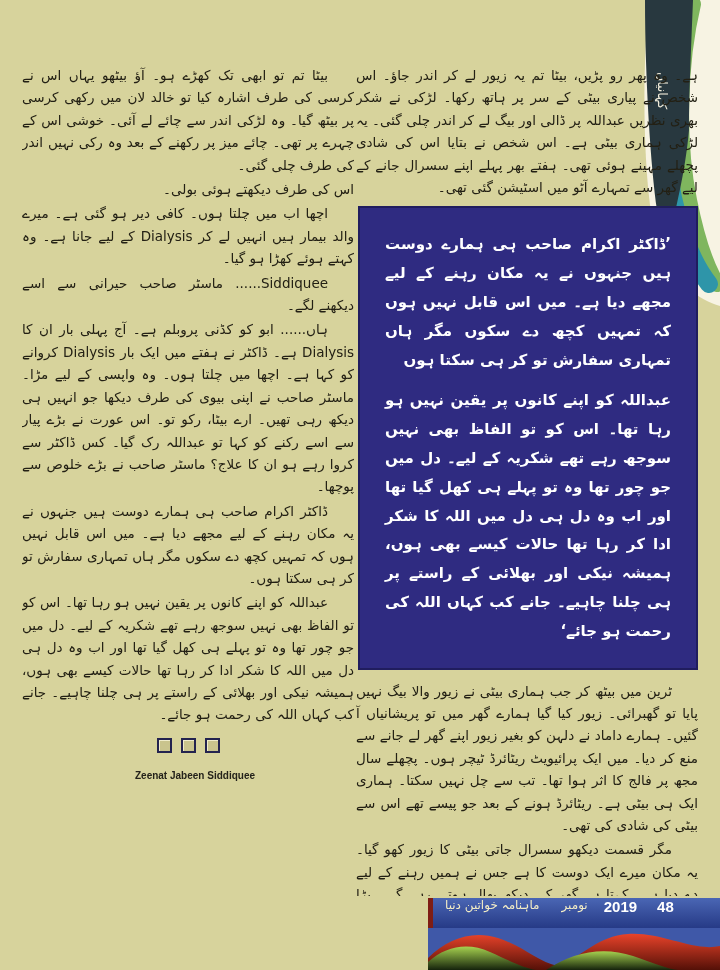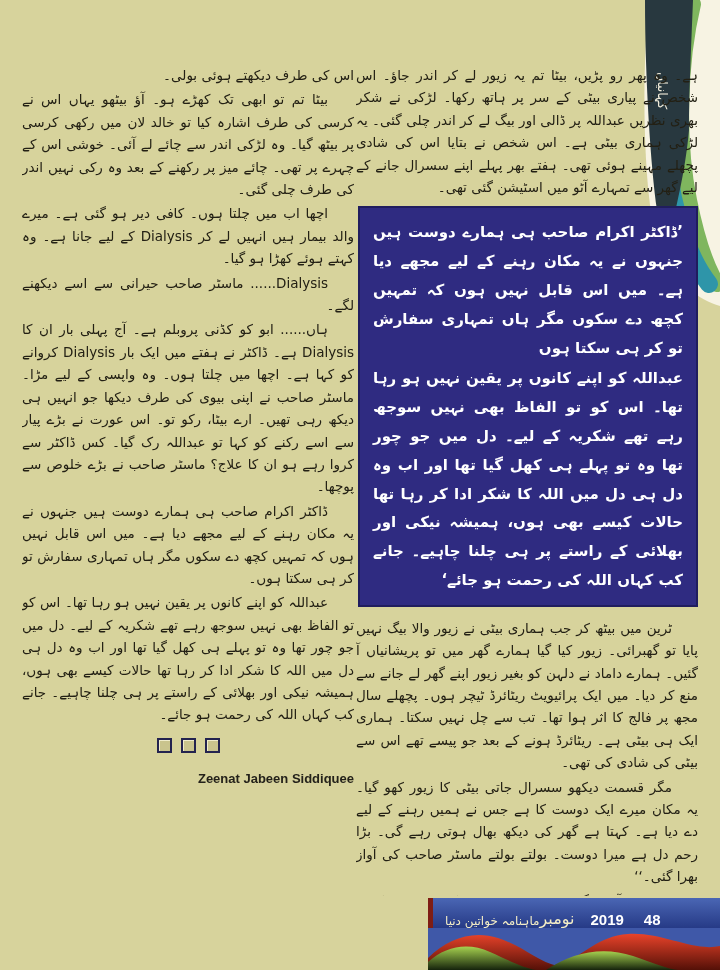--- a/index.html
+++ b/index.html
@@ -16,48 +16,48 @@
   .col-left{left:22px;width:332px;height:842px;overflow:hidden;}
   .col-right{left:356px;width:342px;height:832px;overflow:hidden;}
   .para{margin:0 0 2px 0;text-indent:26px;}
   .para.noindent{text-indent:0;}
   
   .highlight-box{
     background:#2f2b81;border:2px solid #201d5e;color:#ffffff;
     padding:10px 13px;margin:8px 0 10px 2px;
     font-weight:bold;font-size:15px;line-height:1.92;text-align:justify;
   }
-  .boxp{margin:0;}
+  .boxp{margin:12px;}
   .boxp + .boxp{margin-top:2px;}
   
   .end-marks{display:flex;gap:9px;justify-content:center;margin:12px 0 14px;}
   .sq{width:11px;height:11px;border:2px solid #23234f;background:#c9c48d;
       box-shadow:inset 1px 1px 0 #efeccb;}
   .address{
-    direction:ltr;text-align:right;padding-left:14px;
-    font-family:"Liberation Sans",sans-serif;font-size:13px;line-height:1.85;
+    direction:ltr;text-align:center;padding-left:14px;
+    font-family:"Liberation Sans",sans-serif;font-size:10px;line-height:1.85;
     color:#35332a;
   }
   .address .name{font-weight:bold;color:#24221a;}
   
   .corner-art{position:absolute;top:0;right:0;width:115px;height:312px;}
   .corner-art svg{display:block;}
   .section-label{
     position:absolute;top:72px;right:50px;height:70px;
     writing-mode:vertical-rl;color:#f3eedb;font-size:12.5px;letter-spacing:1px;
   }
   
   .footer-bar{
     position:absolute;left:428px;top:898px;width:292px;height:30px;
     box-sizing:border-box;border-left:5px solid #7e1d14;
     background:linear-gradient(#4a66b4,#263a86);
-    display:flex;align-items:flex-end;padding:0 12px 0 12px;
+    display:flex;align-items:flex-start;padding:0 12px 0 12px;
   }
   .f-mag{font-size:12px;color:#f3edc6;}
-  .f-month{font-size:16px;color:#f3edc6;}
+  .f-month{font-size:12px;color:#f3edc6;margin-left:22px;}
   .f-year,.f-page{font-family:"Liberation Sans",sans-serif;font-weight:bold;
     font-size:15px;color:#ffffff;}
   .f-year{margin-left:16px;}
   .f-page{margin-left:20px;}
   .bottom-strip{position:absolute;left:428px;top:928px;width:292px;height:42px;}
 </style>
 </head>
 <body>
 
 <div class="page">
@@ -78,24 +78,24 @@
       <p class="boxp">’ڈاکٹر اکرام صاحب ہی ہمارے دوست ہیں جنہوں نے یہ مکان رہنے کے لیے مجھے دیا ہے۔ میں اس قابل نہیں ہوں کہ تمہیں کچھ دے سکوں مگر ہاں تمہاری سفارش تو کر ہی سکتا ہوں</p>
       <p class="boxp">عبداللہ کو اپنے کانوں پر یقین نہیں ہو رہا تھا۔ اس کو تو الفاظ بھی نہیں سوجھ رہے تھے شکریہ کے لیے۔ دل میں جو چور تھا وہ تو پہلے ہی کھل گیا تھا اور اب وہ دل ہی دل میں اللہ کا شکر ادا کر رہا تھا حالات کیسے بھی ہوں، ہمیشہ نیکی اور بھلائی کے راستے پر ہی چلنا چاہیے۔ جانے کب کہاں اللہ کی رحمت ہو جائے‘</p>
     </div>
     <p class="para">ٹرین میں بیٹھ کر جب ہماری بیٹی نے زیور والا بیگ نہیں پایا تو گھبرائی۔ زیور کیا گیا ہمارے گھر میں تو پریشانیاں آ گئیں۔ ہمارے داماد نے دلہن کو بغیر زیور اپنے گھر لے جانے سے منع کر دیا۔ میں ایک پرائیویٹ ریٹائرڈ ٹیچر ہوں۔ پچھلے سال مجھ پر فالج کا اثر ہوا تھا۔ تب سے چل نہیں سکتا۔ ہماری ایک ہی بیٹی ہے۔ ریٹائرڈ ہونے کے بعد جو پیسے تھے اس سے بیٹی کی شادی کی تھی۔</p>
     <p class="para">مگر قسمت دیکھو سسرال جاتی بیٹی کا زیور کھو گیا۔ یہ مکان میرے ایک دوست کا ہے جس نے ہمیں رہنے کے لیے دے دیا ہے۔ کہتا ہے گھر کی دیکھ بھال ہوتی رہے گی۔ بڑا رحم دل ہے میرا دوست۔ بولتے بولتے ماسٹر صاحب کی آواز بھرا گئی۔‘‘</p>
     <p class="para">جی میں آپ لوگوں سے شرمندہ ہوں کہ میں پہلے کیوں نہیں دیکھ پایا اس بیگ کو۔ وہ تو آج صبح آٹو صاف کرتے ہوئے میری نظر پڑ گئی تو واپس کرنے آ گیا۔ بہت ٹھہراؤ تھا عبداللہ کے لہجے میں۔</p>
 
   </div>
 
   <div class="col col-left">
+    <p class="para">بیٹا تم تو ابھی تک کھڑے ہو۔ آؤ بیٹھو یہاں اس نے کرسی کی طرف اشارہ کیا تو خالد لان میں رکھی کرسی پر بیٹھ گیا۔ وہ لڑکی اندر سے چائے لے آئی۔ خوشی اس کے چہرے پر تھی۔ چائے میز پر رکھنے کے بعد وہ رکی نہیں اندر کی طرف چلی گئی۔</p>
     <p class="para noindent">اس کی طرف دیکھتے ہوئی بولی۔</p>
-    <p class="para">بیٹا تم تو ابھی تک کھڑے ہو۔ آؤ بیٹھو یہاں اس نے کرسی کی طرف اشارہ کیا تو خالد لان میں رکھی کرسی پر بیٹھ گیا۔ وہ لڑکی اندر سے چائے لے آئی۔ خوشی اس کے چہرے پر تھی۔ چائے میز پر رکھنے کے بعد وہ رکی نہیں اندر کی طرف چلی گئی۔</p>
     <p class="para">اچھا اب میں چلتا ہوں۔ کافی دیر ہو گئی ہے۔ میرے والد بیمار ہیں انہیں لے کر Dialysis کے لیے جانا ہے۔ وہ کہتے ہوئے کھڑا ہو گیا۔</p>
-    <p class="para">Dialysis...... ماسٹر صاحب حیرانی سے اسے دیکھنے لگے۔</p>
+    <p class="para">Siddiquee...... ماسٹر صاحب حیرانی سے اسے دیکھنے لگے۔</p>
     <p class="para">ہاں...... ابو کو کڈنی پروبلم ہے۔ آج پہلی بار ان کا Dialysis ہے۔ ڈاکٹر نے ہفتے میں ایک بار Dialysis کروانے کو کہا ہے۔ اچھا میں چلتا ہوں۔ وہ واپسی کے لیے مڑا۔ ماسٹر صاحب نے اپنی بیوی کی طرف دیکھا جو انہیں ہی دیکھ رہی تھیں۔ ارے بیٹا، رکو تو۔ اس عورت نے بڑے پیار سے اسے رکنے کو کہا تو عبداللہ رک گیا۔ کس ڈاکٹر سے کروا رہے ہو ان کا علاج؟ ماسٹر صاحب نے بڑے خلوص سے پوچھا۔</p>
     <p class="para">ڈاکٹر اکرام صاحب ہی ہمارے دوست ہیں جنہوں نے یہ مکان رہنے کے لیے مجھے دیا ہے۔ میں اس قابل نہیں ہوں کہ تمہیں کچھ دے سکوں مگر ہاں تمہاری سفارش تو کر ہی سکتا ہوں۔</p>
     <p class="para">عبداللہ کو اپنے کانوں پر یقین نہیں ہو رہا تھا۔ اس کو تو الفاظ بھی نہیں سوجھ رہے تھے شکریہ کے لیے۔ دل میں جو چور تھا وہ تو پہلے ہی کھل گیا تھا اور اب وہ دل ہی دل میں اللہ کا شکر ادا کر رہا تھا حالات کیسے بھی ہوں، ہمیشہ نیکی اور بھلائی کے راستے پر ہی چلنا چاہیے۔ جانے کب کہاں اللہ کی رحمت ہو جائے۔</p>
 
     <div class="end-marks">
       <span class="sq"></span>
       <span class="sq"></span>
       <span class="sq"></span>
     </div>
 

